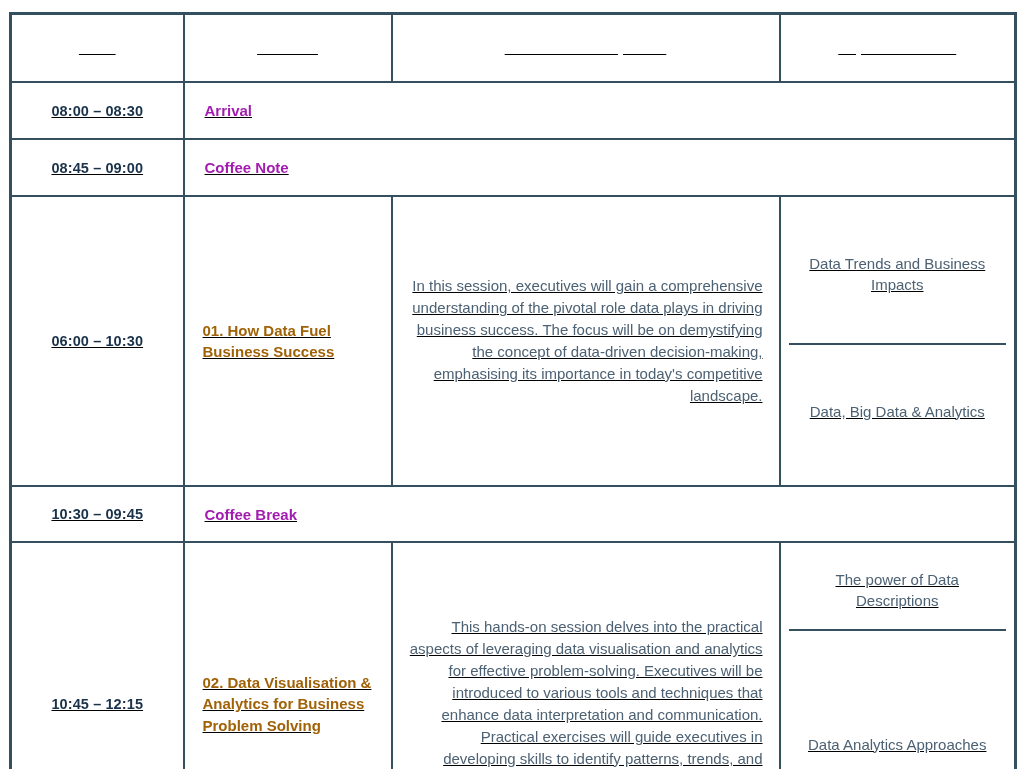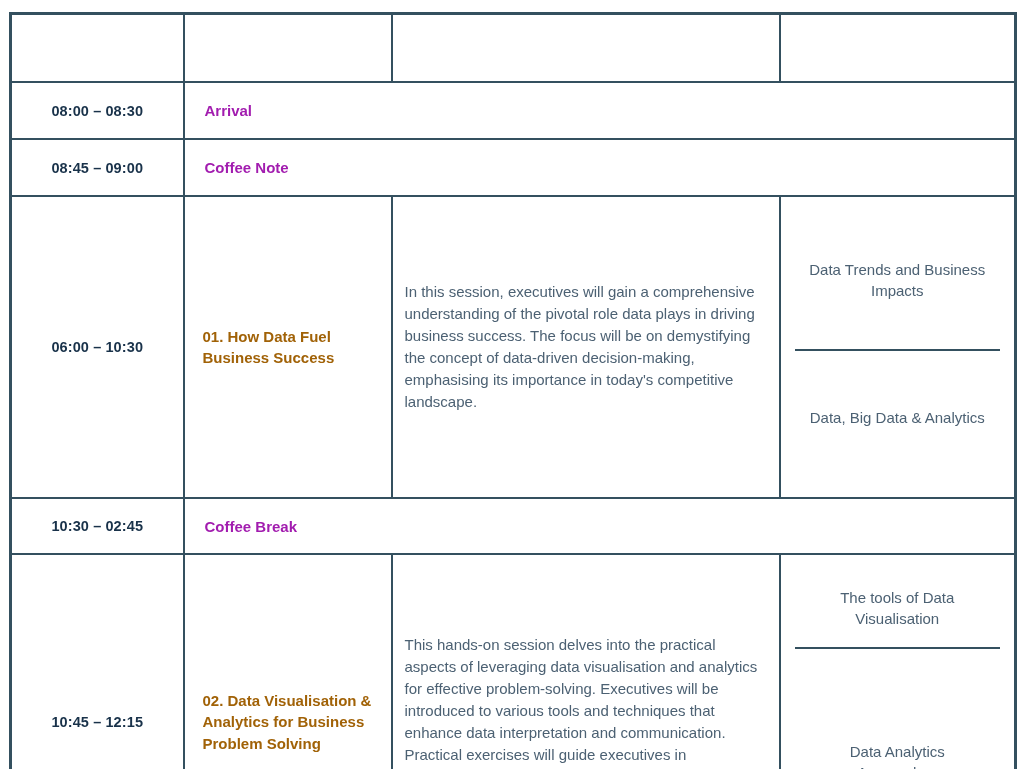--- a/index.html
+++ b/index.html
@@ -13,20 +13,21 @@
     font-family: "Liberation Sans", sans-serif;
     overflow: hidden;
   }
   .page {
     position: relative;
     width: 848px;
     height: 769px;
     background: #ffffff;
     box-sizing: border-box;
     padding: 12px 10px 12px 9px;
+    text-decoration: underline;
   }
   table.schedule {
     width: 1005px;
     border-collapse: collapse;
     table-layout: fixed;
     border: 3px solid #34505f;
   }
   table.schedule th,
   table.schedule td {
     border: 2px solid #34505f;
@@ -73,26 +74,26 @@
     line-height: 1.42;
     text-align: left;
     padding: 10px 14px 10px 18px;
     vertical-align: middle;
   }
   .cell-desc {
     color: #4c6173;
     font-size: 15px;
     font-weight: normal;
     line-height: 1.46;
-    text-align: left;
+    text-align: right;
     padding: 12px 16px 12px 12px;
     vertical-align: middle;
   }
   .topic-wrap {
-    padding: 14px;
+    padding: 8px;
     vertical-align: top;
   }
   table.topics {
     width: 100%;
     height: 100%;
     border-collapse: collapse;
     table-layout: fixed;
   }
   table.topics td {
     border: 0;
@@ -161,33 +162,33 @@
             </tr>
             <tr>
               <td class="t-s1-b">Data, Big Data &amp; Analytics</td>
             </tr>
           </tbody>
             </table>
         </td>
       </tr>
 
       <tr class="h-coffee">
-        <td class="cell-time">10:30 – 02:45</td>
+        <td class="cell-time">10:30 – 09:45</td>
         <td class="cell-span" colspan="3">Coffee Break</td>
       </tr>
 
       <tr class="h-s2">
         <td class="cell-time">10:45 – 12:15</td>
         <td class="cell-session">02. Data Visualisation &amp; Analytics for Business Problem Solving</td>
         <td class="cell-desc">This hands-on session delves into the practical aspects of leveraging data visualisation and analytics for effective problem-solving. Executives will be introduced to various tools and techniques that enhance data interpretation and communication. Practical exercises will guide executives in developing skills to identify patterns, trends, and anomalies in data sets.</td>
         <td class="topic-wrap">
           <table class="topics">
             <tbody>
                 <tr>
-              <td class="t-s2-a">The tools of Data Visualisation</td>
+              <td class="t-s2-a">The power of Data Descriptions</td>
             </tr>
             <tr>
               <td class="t-s2-b">Data Analytics Approaches</td>
             </tr>
           </tbody>
             </table>
         </td>
       </tr>
 
     </tbody>

